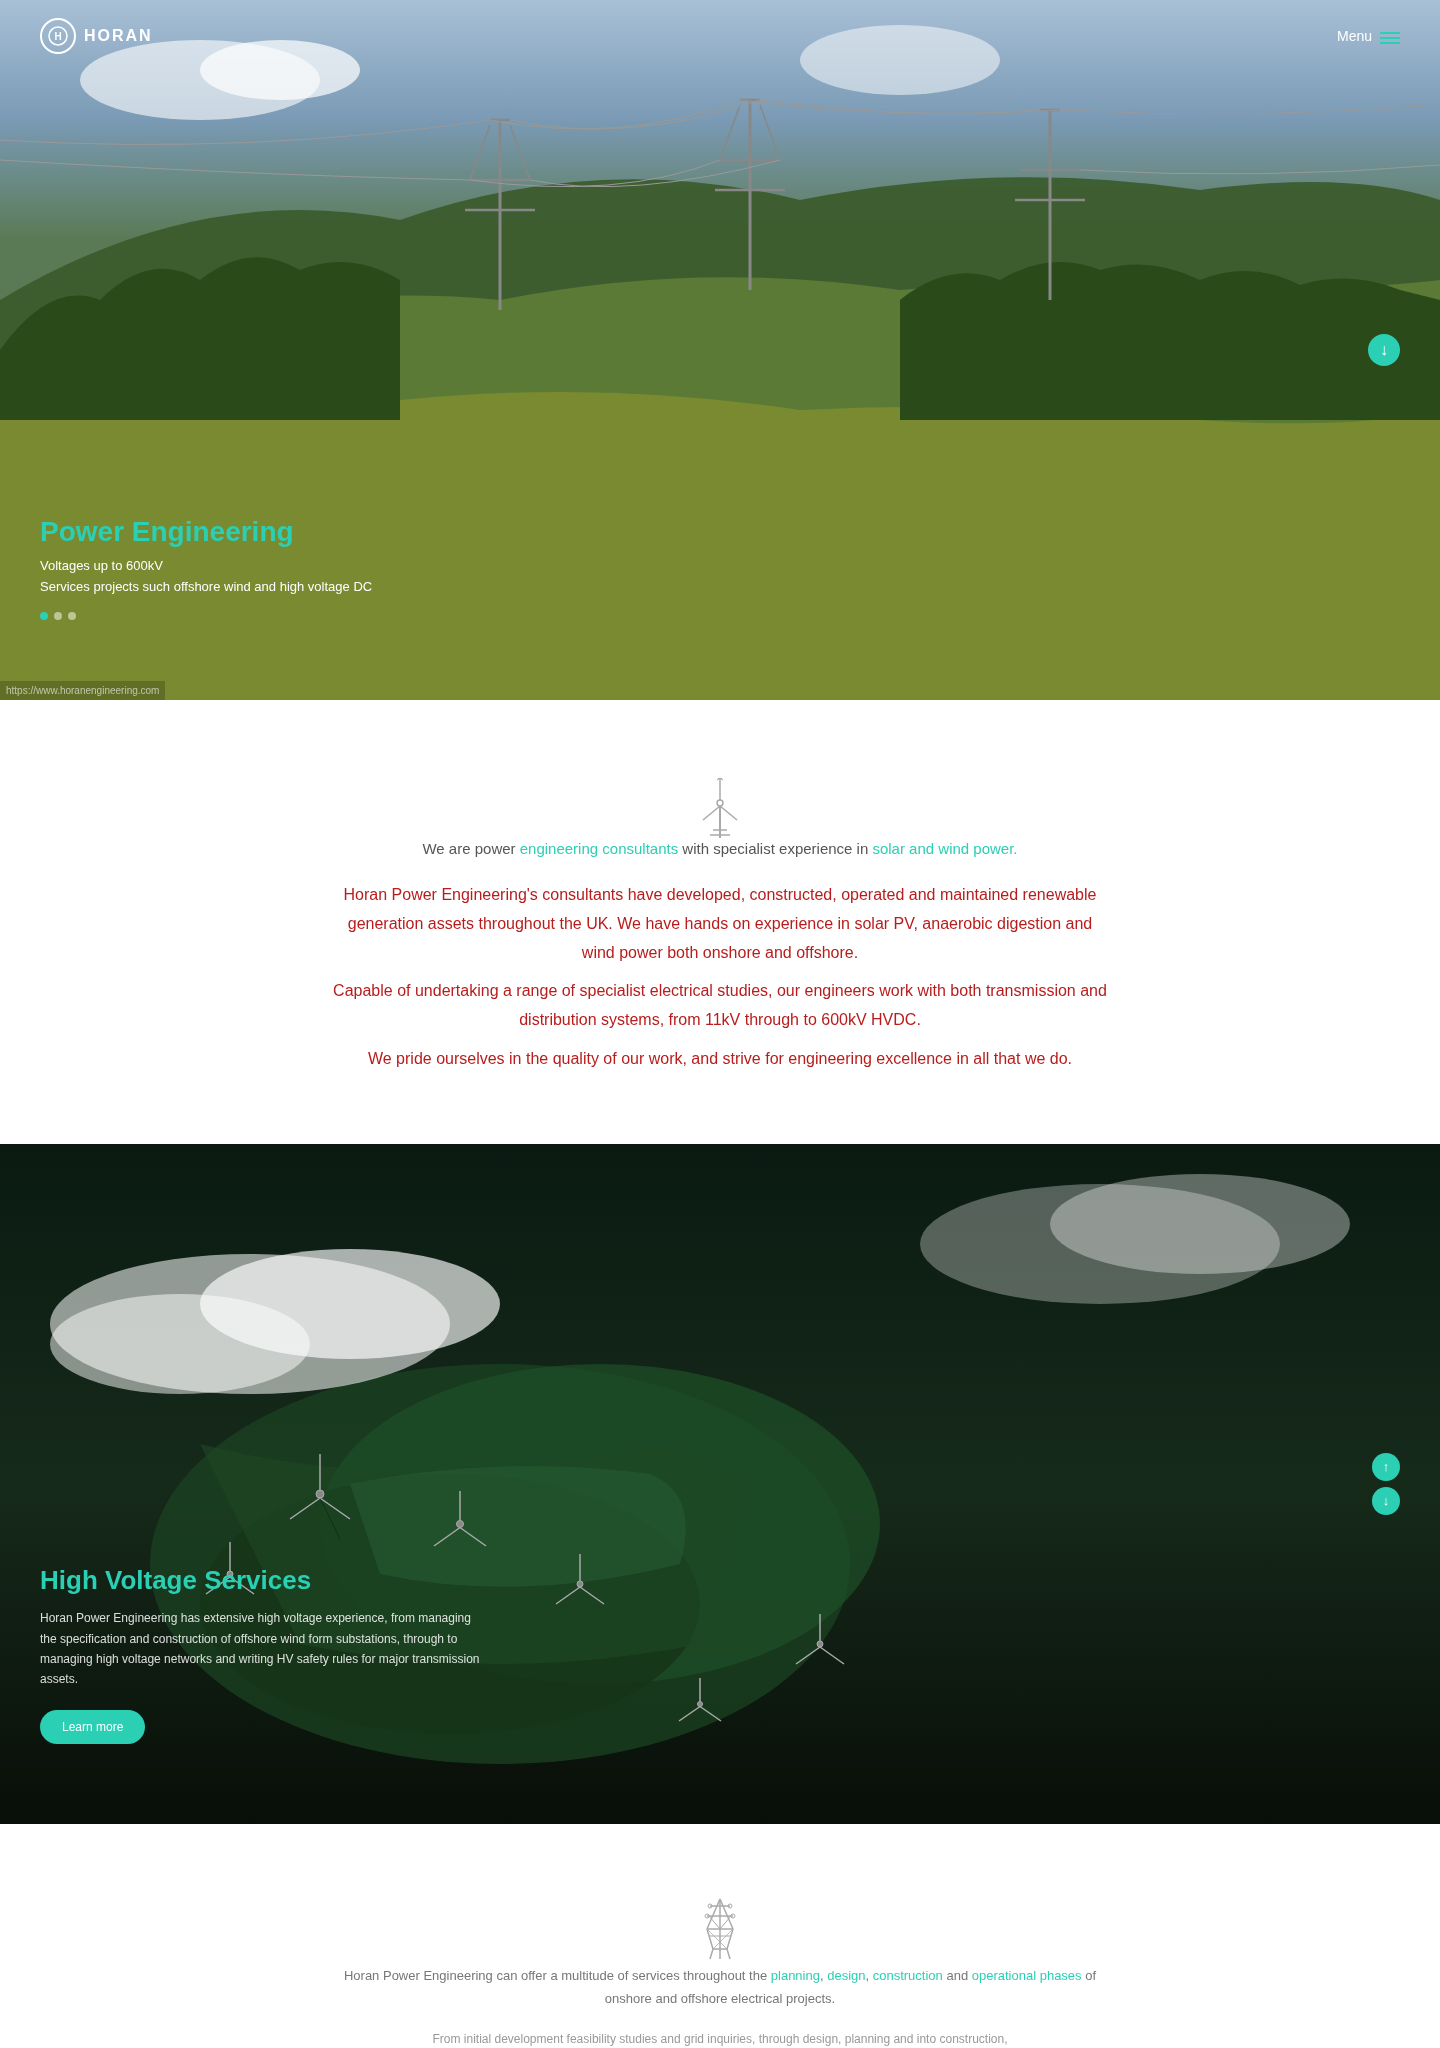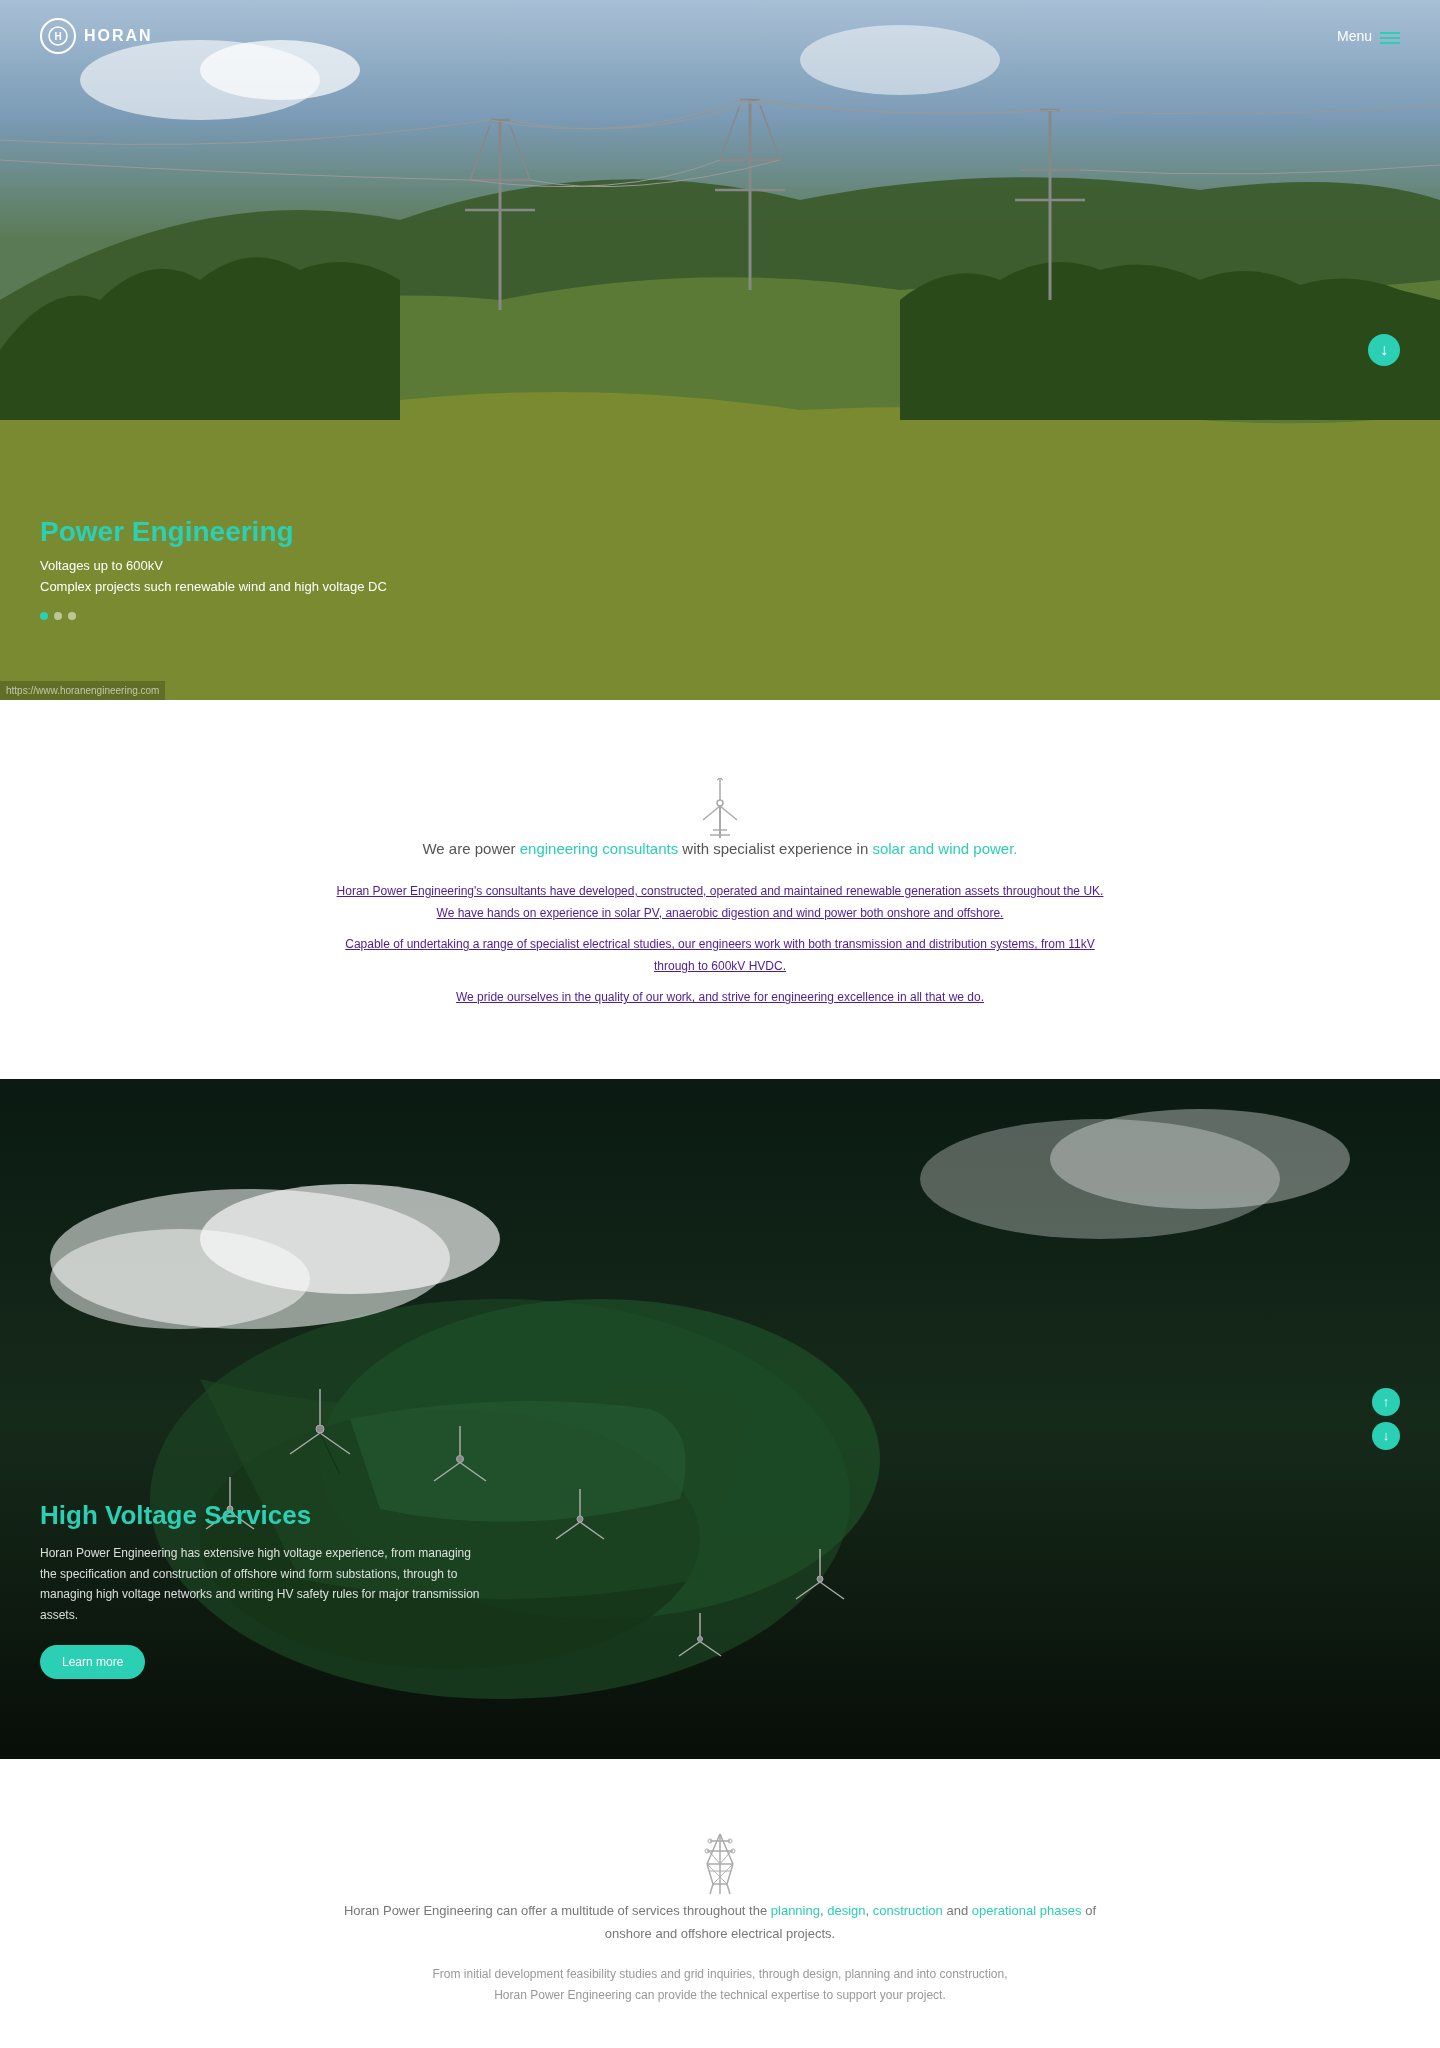--- a/index.html
+++ b/index.html
@@ -139,26 +139,25 @@
       text-align: center;
       border-radius: 18px;
     }
     .info-lead {
       font-size: 15px;
       color: #555;
       margin-bottom: 24px;
     }
     .info-lead a, .highlight-teal { color: #2bcfb4; text-decoration: none; }
     .info-body {
-      font-size: 12px;
-      color: #4c1d95;
+      font-size: 16px;
+      color: #b91c1c;
       line-height: 1.8;
       max-width: 780px;
       margin: 0 auto;
-      text-decoration: underline;
     }
 
     
     .hero2 {
       position: relative;
       width: 100%;
       height: 680px;
       overflow: hidden;
     }
     .hero2-bg {
@@ -346,21 +345,21 @@
         <span></span>
         <span></span>
         <span></span>
       </div>
     </div>
   </header>
 
   <div class="hero-content">
     <div class="hero-title">Power Engineering</div>
     <div class="hero-subtitle">Voltages up to 600kV</div>
-    <div class="hero-subtitle">Complex projects such renewable wind and high voltage DC</div>
+    <div class="hero-subtitle">Services projects such offshore wind and high voltage DC</div>
     <div class="hero-dots">
       <div class="dot"></div>
       <div class="dot inactive"></div>
       <div class="dot inactive"></div>
     </div>
   </div>
 
   <div class="scroll-down-btn">
     <span>↓</span>
   </div>

